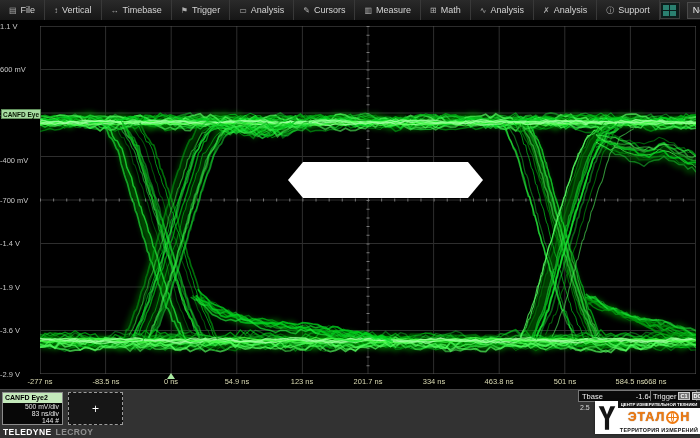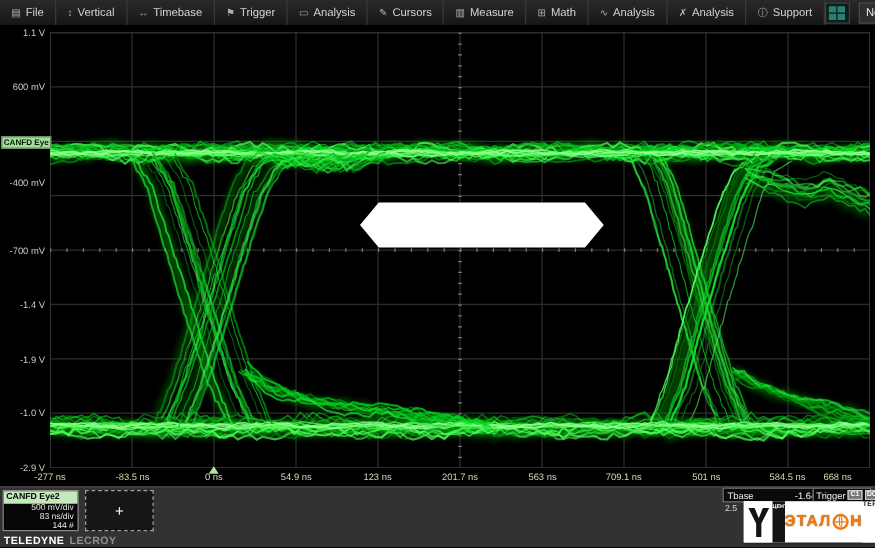--- a/index.html
+++ b/index.html
@@ -19,23 +19,23 @@
             gap:1px;padding:2px;box-sizing:border-box;}
   .gsq{background:#2a8070;}
   .normal-btn{position:relative;width:52px;height:17px;background:#2e2e2e;border:1px solid #4a4a4a;
               color:#ececec;font-size:9px;font-family:inherit;text-align:left;padding:0 5px;box-sizing:border-box;}
   .normal-btn::after{content:'';position:absolute;right:1px;bottom:1px;width:0;height:0;
                      border-left:5px solid transparent;border-bottom:5px solid #9d9d9d;}
 
   
   .plot{position:absolute;left:0;top:20px;width:700px;height:369px;background:#000;}
   #scope-svg{position:absolute;left:40px;top:26px;z-index:5;}
-  .ylab{position:absolute;left:0;width:36px;text-align:right;font-size:7.5px;color:#c8c8c8;z-index:6;}
+  .ylab{position:absolute;left:0;width:36px;font-size:7.5px;color:#c8c8c8;z-index:6;}
   .xlab{position:absolute;top:377px;width:56px;text-align:center;font-size:7.5px;color:#d9d9b2;z-index:6;}
-  .xlab-end{text-align:center;}
+  .xlab-end{text-align:left;}
   .trace-label{position:absolute;left:1px;top:109px;width:40px;height:10px;background:#a6dba0;
                color:#0b1c06;font-size:6.5px;font-weight:bold;line-height:10px;text-align:center;
                border:1px solid #618f5c;box-sizing:border-box;z-index:7;}
   .trig-marker{position:absolute;left:167px;top:373px;width:0;height:0;z-index:7;
                border-left:4px solid transparent;border-right:4px solid transparent;
                border-bottom:6px solid #a9e8a1;}
 
   
   .bottombar{position:absolute;left:0;top:389px;width:700px;height:49px;background:#323232;
              border-top:1px solid #484848;box-sizing:border-box;z-index:10;}
@@ -57,21 +57,21 @@
                border:1px solid #787878;color:#f0f0f0;font-size:7.5px;display:flex;gap:2px;
                align-items:center;padding:0 2px;box-sizing:border-box;}
   .badge{background:#767676;border:1px solid #cecece;color:#fff;font-size:5.5px;line-height:6px;
          padding:0 1px;font-weight:bold;}
   .tbase-detail{position:absolute;left:580px;top:14px;color:#d8d8d8;font-size:7px;z-index:1;}
 
   
   .watermark{position:absolute;left:595px;top:11px;width:105px;height:33px;background:#fff;
              display:flex;z-index:5;box-shadow:0 0 2px rgba(0,0,0,.6);}
   .fork{width:23px;height:33px;display:flex;align-items:center;justify-content:center;background:#fff;}
-  .wm-right{flex:1;display:flex;flex-direction:row;min-width:0;}
+  .wm-right{flex:1;display:flex;flex-direction:column;min-width:0;}
   .wm-top{background:#141414;color:#fff;font-size:4.3px;line-height:7px;text-align:center;
           font-weight:bold;white-space:nowrap;overflow:hidden;}
   .wm-mid{flex:1;display:flex;align-items:center;justify-content:center;color:#ef7b12;
           font-weight:bold;font-size:12.5px;letter-spacing:1px;line-height:1;
           text-shadow:0 0 1px #7a3c00;}
   .globe{width:9px;height:9px;border:2px solid #ef7b12;border-radius:50%;display:inline-block;
          position:relative;margin:0 1px;box-sizing:content-box;}
   .globe::before{content:'';position:absolute;left:0;right:0;top:3.5px;height:1.5px;background:#ef7b12;}
   .globe::after{content:'';position:absolute;left:2.5px;top:-1px;width:3px;height:10px;
                 border:1.5px solid #ef7b12;border-radius:50%;box-sizing:border-box;}
@@ -320,35 +320,35 @@
         <path d="M548.4,276.4L553.0,280.7L557.6,283.3L562.2,284.9L566.8,283.5L571.4,284.3L575.8,288.3L580.1,288.1L584.4,291.4L588.8,291.4L593.1,293.8L597.4,295.6L602.1,298.4L606.8,301.0L611.4,302.9L616.1,306.6L620.8,306.9L625.4,308.5L630.4,309.9L635.4,308.2L640.4,311.1L645.4,309.1L650.4,310.8L655.9,312.9L661.4,311.7" fill="none" stroke="#00960c" stroke-width="1.30" stroke-opacity="0.79"></path>
         <path d="M545.9,268.0L550.5,271.7L555.1,270.6L559.7,276.3L564.3,280.2L568.9,284.2L573.3,282.2L577.6,286.7L581.9,286.3L586.3,288.6L590.6,290.2L594.9,290.6L599.6,293.6L604.3,292.8L608.9,293.0L613.6,294.5L618.3,293.8L622.9,294.6L627.9,297.1L632.9,299.8L637.9,301.8L642.9,302.3L647.9,305.4L653.4,309.3L658.9,308.8" fill="none" stroke="#1ee93a" stroke-width="1.65" stroke-opacity="0.63"></path>
         <path d="M548.2,278.3L552.8,275.8L557.4,278.4L562.0,281.6L566.6,284.2L571.2,284.3L575.6,285.9L579.9,286.3L584.2,290.6L588.6,291.3L592.9,292.7L597.2,296.2L601.9,296.1L606.6,300.2L611.2,302.5L615.9,305.1L620.6,306.0L625.2,304.0L630.2,308.0L635.2,307.4L640.2,307.3L645.2,308.7L650.2,310.9L655.7,310.1L661.2,310.8" fill="none" stroke="#00960c" stroke-width="1.72" stroke-opacity="0.66"></path>
       </g>
       <polygon points="248,154 263,136 428,136 443,154 428,172 263,172" fill="#ffffff"></polygon>
     </svg>
 
   <span class="ylab" style="top:22px">1.1 V</span>
   <span class="ylab" style="top:65px">600 mV</span>
   <span class="ylab" style="top:109px">100 mV</span>
-  <span class="ylab" style="top:142px">-400 mV</span>
+  <span class="ylab" style="top:156px">-400 mV</span>
   <span class="ylab" style="top:196px">-700 mV</span>
   <span class="ylab" style="top:239px">-1.4 V</span>
   <span class="ylab" style="top:283px">-1.9 V</span>
-  <span class="ylab" style="top:326px">-1.0 V</span>
+  <span class="ylab" style="top:326px">-3.6 V</span>
   <span class="ylab" style="top:370px">-2.9 V</span>
 
   <span class="xlab" style="left:12px">-277 ns</span>
   <span class="xlab" style="left:78px">-83.5 ns</span>
   <span class="xlab" style="left:143px">0 ns</span>
   <span class="xlab" style="left:209px">54.9 ns</span>
   <span class="xlab" style="left:274px">123 ns</span>
   <span class="xlab" style="left:340px">201.7 ns</span>
-  <span class="xlab" style="left:406px">563 ns</span>
-  <span class="xlab" style="left:471px">709.1 ns</span>
+  <span class="xlab" style="left:406px">334 ns</span>
+  <span class="xlab" style="left:471px">463.8 ns</span>
   <span class="xlab" style="left:537px">501 ns</span>
   <span class="xlab" style="left:602px">584.5 ns</span>
   <span class="xlab xlab-end" style="left:644px;width:52px">668 ns</span>
 
   <div class="trace-label">CANFD Eye</div>
   <div class="trig-marker"></div>
 
   <div class="bottombar">
     <div class="desc-box">
       <div class="desc-head">CANFD Eye2</div>

